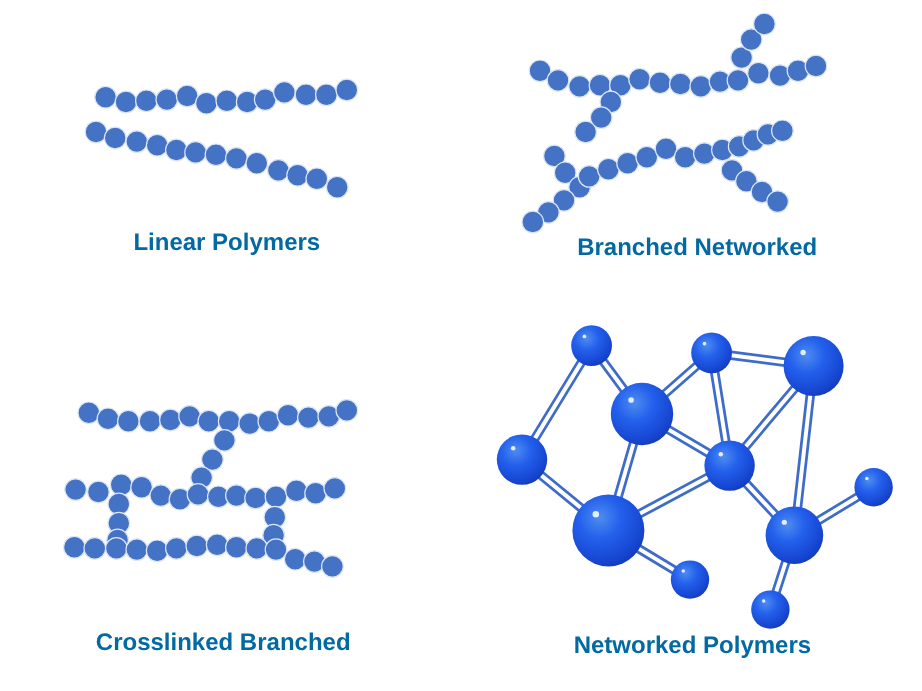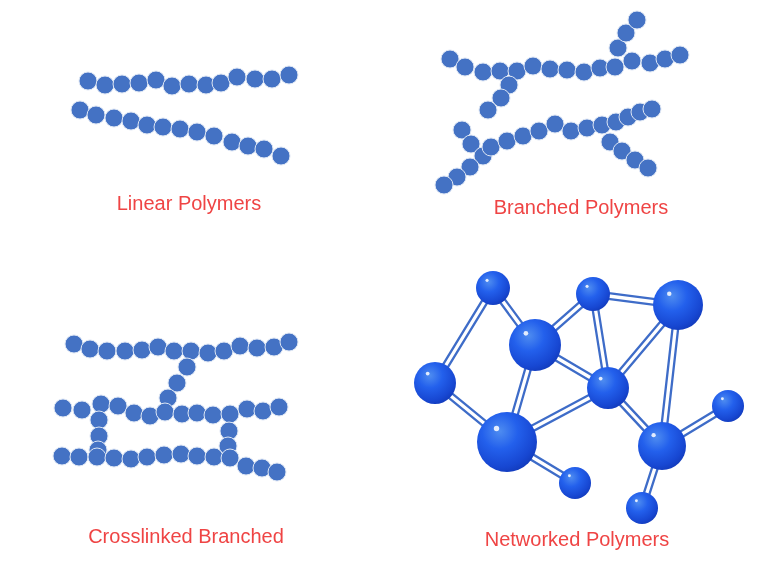--- a/index.html
+++ b/index.html
@@ -1,20 +1,20 @@
 <!DOCTYPE html>
 <html><head>
 <meta charset="utf-8">
 <style>
   html,body{margin:0;padding:0;}
   body{background:#ffffff;font-family:"Liberation Sans",sans-serif;}
   .canvas{position:relative;width:768px;height:576px;background:#ffffff;overflow:hidden;}
   .canvas svg{position:absolute;left:0;top:0;}
-  .cap{position:absolute;transform:translate(-50%,-50%);font-weight:normal;font-size:20px;
-       color:#ef4444;white-space:nowrap;letter-spacing:0px;}
+  .cap{position:absolute;transform:translate(-50%,-50%);font-weight:bold;font-size:20px;
+       color:#0369a1;white-space:nowrap;letter-spacing:0px;}
   .cap-linear{left:189px;top:203px;}
   .cap-branched{left:581px;top:207px;}
   .cap-crosslinked{left:186px;top:536px;}
   .cap-networked{left:577px;top:539px;text-align:right;}
 </style>
 </head>
 <body>
 
 <div class="canvas">
   <svg id="diagram-svg" width="768" height="576" viewBox="0 0 768 576">
@@ -228,16 +228,16 @@
         <circle cx="569.4" cy="475.8" r="1.44" fill="#ffffff" opacity="0.85"></circle>
         <circle cx="662" cy="446" r="24" fill="url(#sphereGrad)"></circle>
         <circle cx="653.6" cy="435.2" r="2.16" fill="#ffffff" opacity="0.85"></circle>
         <circle cx="728" cy="406" r="16" fill="url(#sphereGrad)"></circle>
         <circle cx="722.4" cy="398.8" r="1.44" fill="#ffffff" opacity="0.85"></circle>
         <circle cx="642" cy="508" r="16" fill="url(#sphereGrad)"></circle>
         <circle cx="636.4" cy="500.8" r="1.44" fill="#ffffff" opacity="0.85"></circle>
       </g>
     </svg>
   <div class="cap cap-linear">Linear Polymers</div>
-  <div class="cap cap-branched">Branched Polymers</div>
+  <div class="cap cap-branched">Branched Networked</div>
   <div class="cap cap-crosslinked">Crosslinked Branched</div>
   <div class="cap cap-networked">Networked Polymers</div>
 </div>
 
 </body></html>

